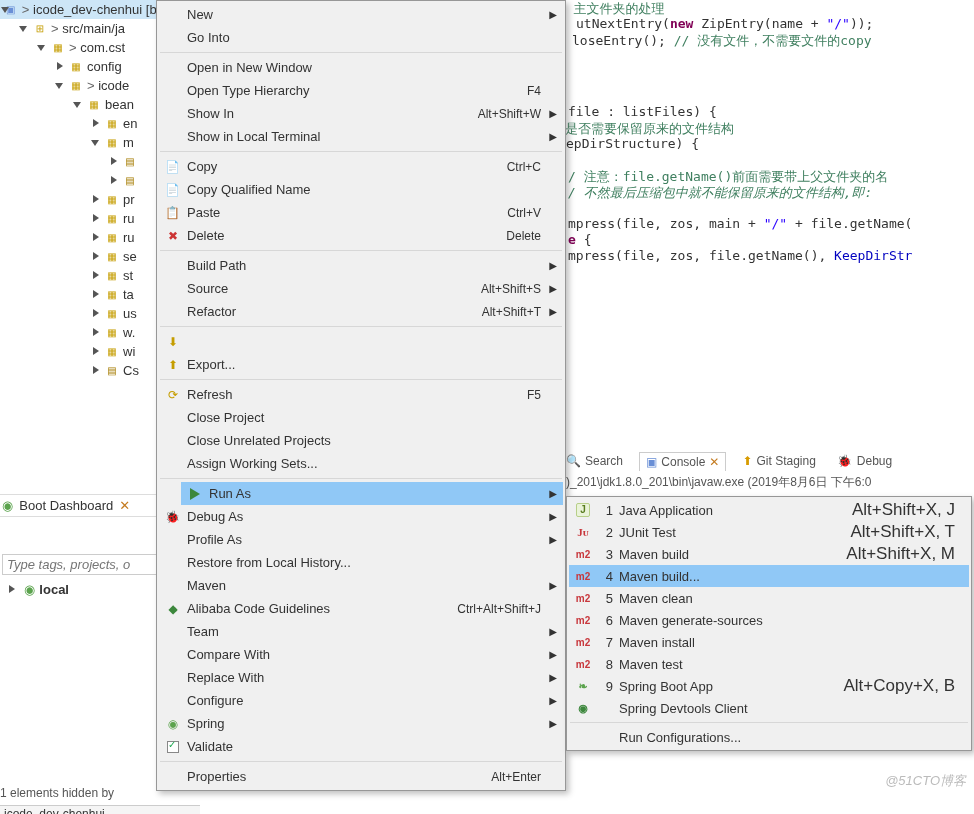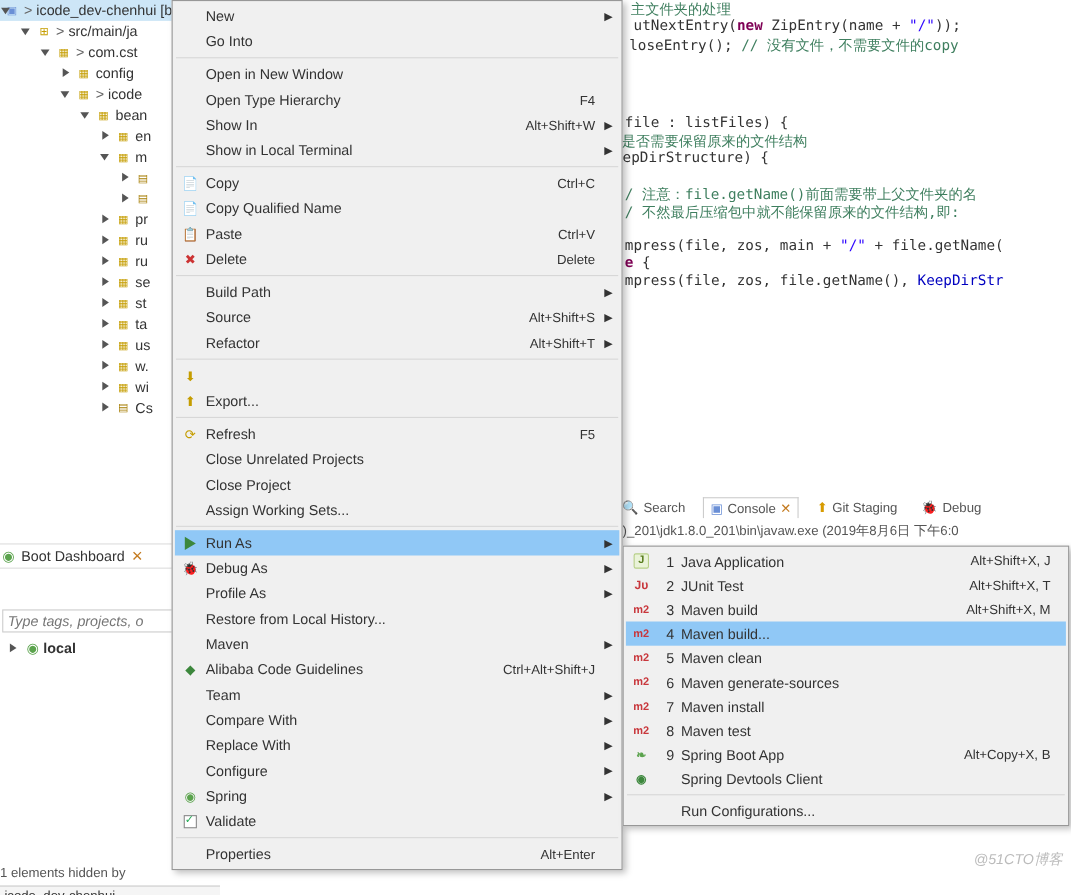--- a/index.html
+++ b/index.html
@@ -138,20 +138,21 @@
   }
   .ctxmenu .item {
     display: flex;
     align-items: center;
     height: 23px;
     padding: 0 22px 0 0;
     position: relative;
   }
   .ctxmenu .item.hl {
     background: #90c8f6;
+    margin-left: 22px;
   }
   .ctxmenu .item .iconcol {
     width: 28px;
     display: flex;
     align-items: center;
     justify-content: center;
     font-size: 12px;
   }
   .ctxmenu .item .txt {
     flex: 1;
@@ -207,29 +208,29 @@
     justify-content: center;
     font-size: 11px;
     font-weight: bold;
   }
   .submenu .item .num {
     width: 16px;
     text-align: right;
     margin-right: 6px;
   }
   .submenu .item .txt { flex: 1; }
-  .submenu .item .shortcut { font-size: 12px; }
+  .submenu .item .shortcut { font-size: 17px; }
   .submenu .item.hl { background: #90c8f6; }
   .submenu .sep {
     height: 1px;
     background: #d7d7d7;
     margin: 3px 1px;
   }
   .sub-icon-j { color:#5a7d20; border:1px solid #b7cf88; background:#eaf3d9; width:14px; height:14px; line-height:12px; text-align:center; border-radius:2px; font-size:10px;}
-  .sub-icon-ju { color:#c8373c; font-family: Liberation Sans, sans-serif; font-weight:bold; }
+  .sub-icon-ju { color:#c8373c; font-family: Liberation Serif, serif; font-weight:bold; }
   .sub-icon-m2 { color:#c8373c; font-weight:bold; font-size:10px;}
   .sub-icon-leaf { color:#5ba34d; }
   
   .editor {
     position: absolute;
     left: 284px; top: 0;
     width: 690px;
     height: 450px;
     font-family: Consolas, monospace;
     font-size: 13px;
@@ -310,21 +311,21 @@
   </div>
   <div class="codeline" style="top:120px;left:268px;">
     <span class="k-comment">断是否需要保留原来的文件结构</span>
   </div>
   <div class="codeline" style="top:136px;left:282px;">
     <span class="k-id">epDirStructure) {</span>
   </div>
   <div class="codeline" style="top:168px;left:284px;">
     <span class="k-comment">/ 注意：file.getName()前面需要带上父文件夹的名</span>
   </div>
-  <div class="codeline" style="top:184px;left:284px;">
+  <div class="codeline" style="top:184px;left:284px;font-style:italic;">
     <span class="k-comment">/ 不然最后压缩包中就不能保留原来的文件结构,即:</span>
   </div>
   <div class="codeline" style="top:216px;left:284px;">
     <span class="k-id">mpress(file, zos, main + </span><span class="k-str">"/"</span><span class="k-id"> + file.getName(</span>
   </div>
   <div class="codeline" style="top:232px;left:284px;">
     <span class="k-kw">e</span><span class="k-id"> {</span>
   </div>
   <div class="codeline" style="top:248px;left:284px;">
     <span class="k-id">mpress(file, zos, file.getName(), </span><span class="k-field">KeepDirStr</span>
@@ -551,25 +552,25 @@
       <span class="txt">Export...</span>
   </div>
   <div class="sep"></div>
   <div class="item">
     <span class="iconcol" style="color:#c59d00;">⟳</span>
       <span class="txt">Refresh</span>
       <span class="shortcut">F5</span>
   </div>
   <div class="item">
     <span class="iconcol"></span>
+      <span class="txt">Close Project</span>
+  </div>
+  <div class="item">
+    <span class="iconcol"></span>
       <span class="txt">Close Unrelated Projects</span>
-  </div>
-  <div class="item">
-    <span class="iconcol"></span>
-      <span class="txt">Close Project</span>
   </div>
   <div class="item">
     <span class="iconcol"></span>
       <span class="txt">Assign Working Sets...</span>
   </div>
   <div class="sep"></div>
   <div class="item hl">
     <span class="iconcol">
         <span class="green-play"></span>
       </span>

